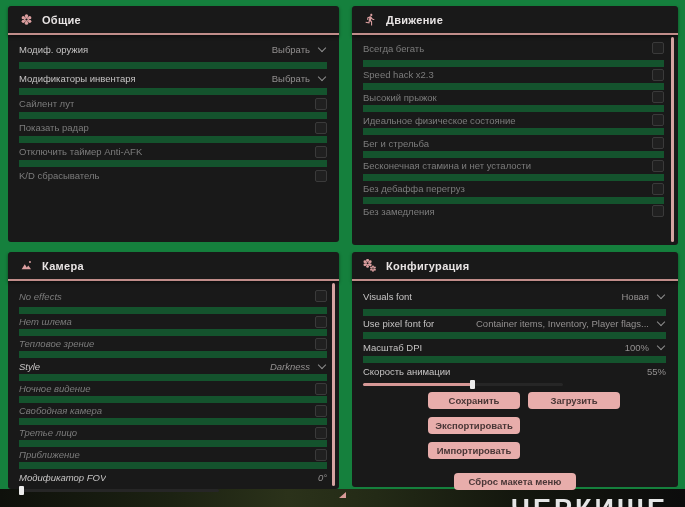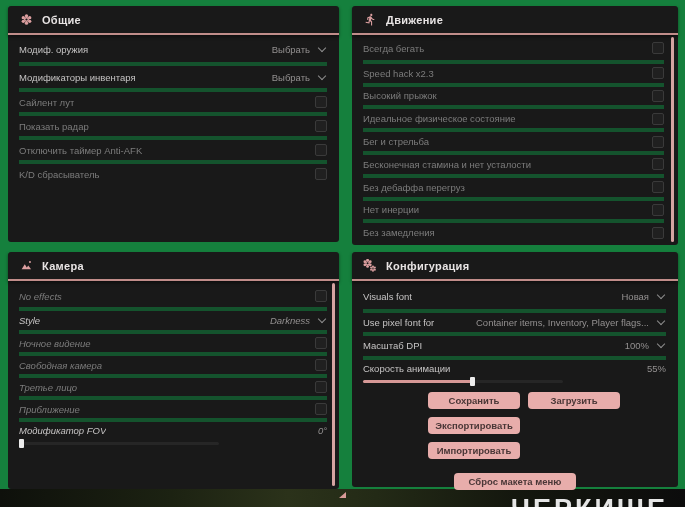--- a/index.html
+++ b/index.html
@@ -24,21 +24,21 @@
   .hdr .ttl{font-size:11px;font-weight:700;color:#e8e4e4;letter-spacing:.3px;}
   .icn{display:inline-flex;width:14px;height:14px;align-items:center;justify-content:center;}
 
   .rows{position:absolute;left:11px;top:30px;}
   #panel-general .rows{right:12px;}
   #panel-movement .rows{right:14px;top:31px;}
   #panel-camera .rows{right:12px;top:33px;}
   #panel-config .rows{right:12px;top:33px;}
 
   .row{box-sizing:border-box;}
-  .row + .row{border-top:4px solid #14532d;}
+  .row + .row{border-top:7px solid #14532d;}
   .row-line{display:flex;align-items:center;height:100%;}
   #panel-general .row{height:24px;}
   #panel-general .row-select{height:26px;}
   #panel-movement .row{height:22.8px;}
   #panel-camera .row{height:22px;font-style:italic;}
   #panel-camera .row-select{height:23px;}
   #panel-camera .row-slider{height:28px;text-align:right;}
   #panel-config .row-select{height:23.5px;}
   #panel-config .row-slider{height:30px;}
   .row-slider .row-line{height:17px;}
@@ -183,26 +183,20 @@
           </div>
         </div>
         <div class="row row-check">
           <div class="row-line">
             <span class="lbl dim">Без дебаффа перегруз</span>
             <span class="cbx"></span>
           </div>
         </div>
         <div class="row row-check">
           <div class="row-line">
-            <span class="lbl dim">Нет инерции</span>
-            <span class="cbx"></span>
-          </div>
-        </div>
-        <div class="row row-check">
-          <div class="row-line">
             <span class="lbl dim">Без замедления</span>
             <span class="cbx"></span>
           </div>
         </div>
       </div>
     <div class="scrollbar"></div>
   </div>
 
   <div class="panel" id="panel-camera">
     <div class="hdr">
@@ -211,20 +205,32 @@
             <circle cx="18.4" cy="5.6" r="1.8" fill="#dc9fa0"></circle>
             <path fill="#dc9fa0" d="M3 19 L8.8 9.5 L12.6 15.5 L15.2 12.2 L20.5 19 Z"></path>
           </svg>
       </span>
       <span class="ttl">Камера</span>
     </div>
     <div class="rows">
         <div class="row row-check">
           <div class="row-line">
             <span class="lbl dim">No effects</span>
+            <span class="cbx"></span>
+          </div>
+        </div>
+        <div class="row row-check">
+          <div class="row-line">
+            <span class="lbl dim">Нет шлема</span>
+            <span class="cbx"></span>
+          </div>
+        </div>
+        <div class="row row-check">
+          <div class="row-line">
+            <span class="lbl dim">Тепловое зрение</span>
             <span class="cbx"></span>
           </div>
         </div>
         <div class="row row-select">
           <div class="row-line">
             <span class="lbl bright">Style</span>
             <span class="val">Darkness</span>
             <span class="chev"></span>
           </div>
         </div>

